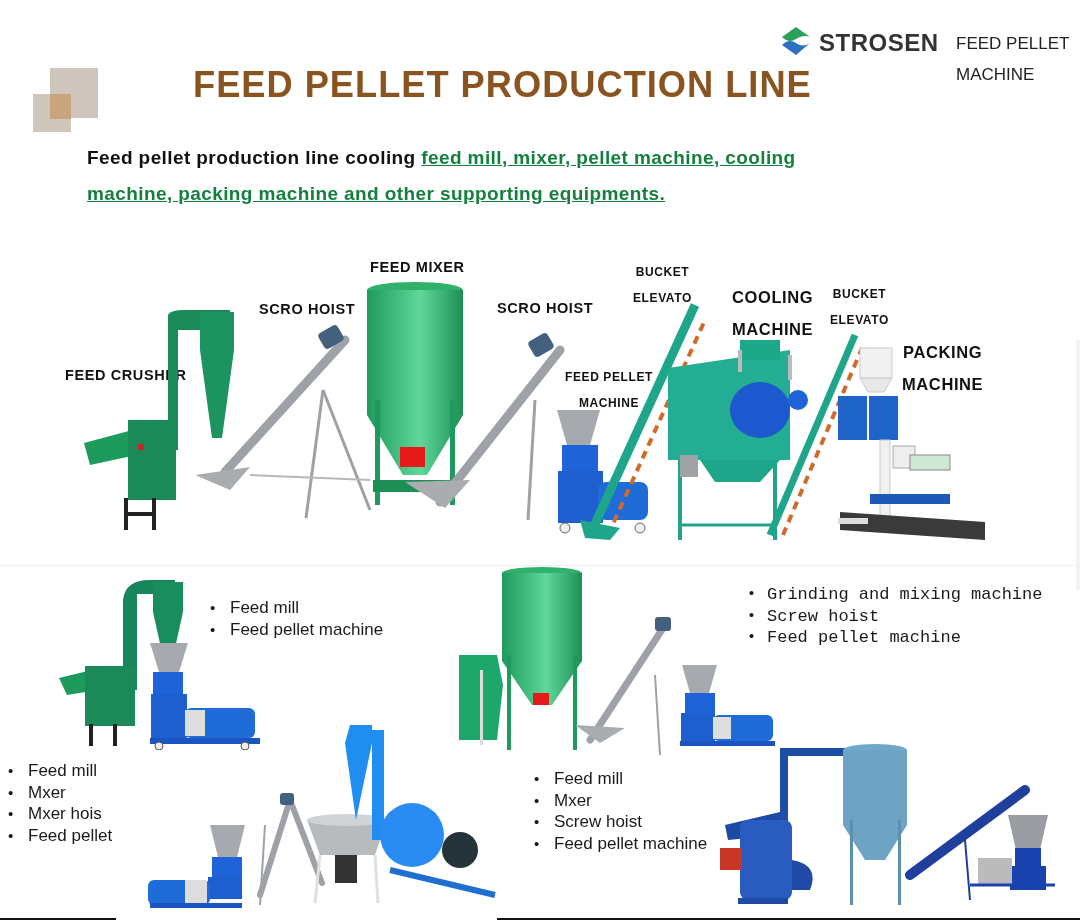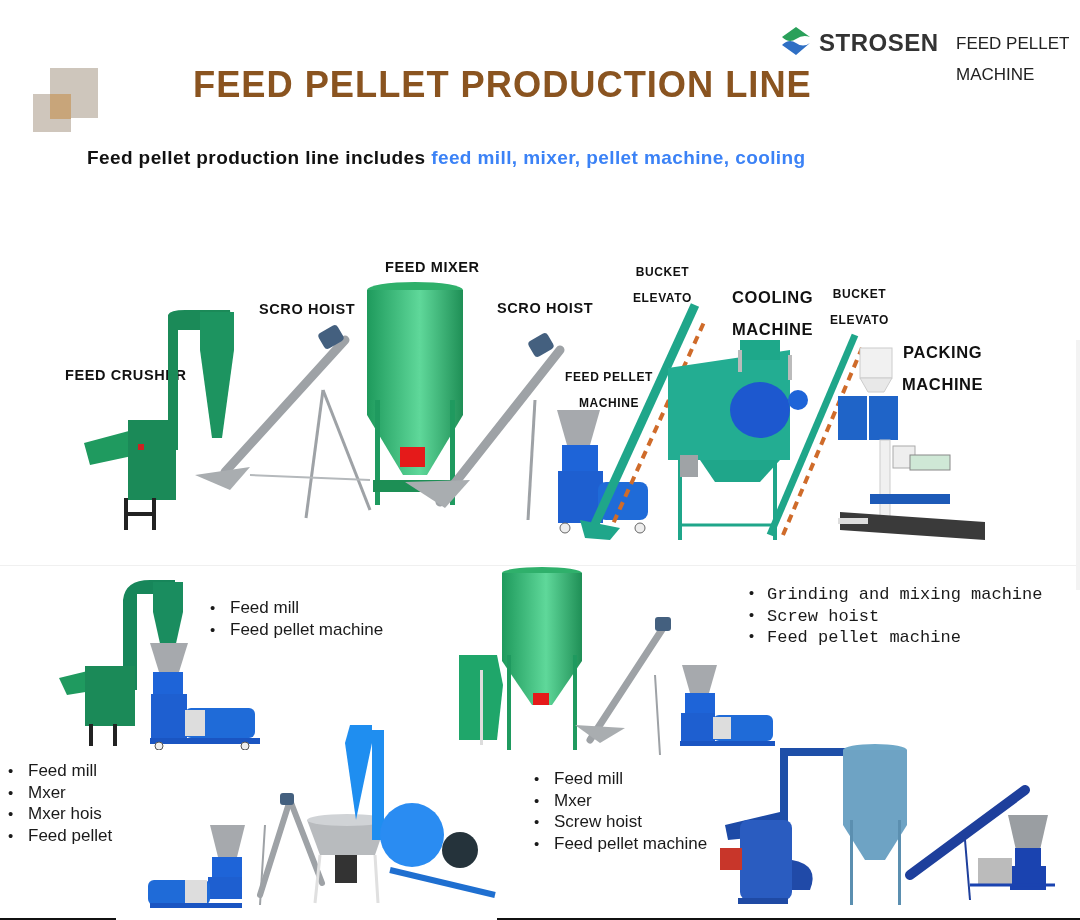--- a/index.html
+++ b/index.html
@@ -13,21 +13,21 @@
   .deco-overlap { left: 50px; top: 94px; width: 21px; height: 25px; background: #c8a57a; }
   .main-title { left: 193px; top: 64px; font-family: "Liberation Sans", sans-serif; font-weight: 700; font-size: 37px; letter-spacing: 1px; color: #8a5420; transform: scaleX(0.98); transform-origin: left; }
 
   .logo { left: 779px; top: 26px; height: 34px; display: flex; align-items: center; }
   .logo svg { width: 34px; height: 34px; }
   .logo-text { font-weight: 700; font-size: 24px; color: #333333; letter-spacing: 0.5px; margin-left: 6px; }
   .logo-sub { left: 956px; top: 28px; font-size: 17px; line-height: 31px; color: #222; }
 
   
   .intro { left: 87px; top: 140px; width: 860px; font-weight: 700; font-size: 19px; line-height: 36px; letter-spacing: 0.4px; }
-  .intro .red { color: #3b82f6; }
+  .intro .red { color: #15803d; text-decoration: underline; }
 
   
   .lbl { font-weight: 700; font-size: 14.5px; letter-spacing: 0.6px; color: #111; text-align: center; line-height: 1.2; }
   .lbl-lg { font-size: 16.5px; line-height: 32px; text-align: center; }
   .lbl-sm { font-size: 12px; line-height: 26px; }
 
   
   .blist { font-size: 17px; line-height: 21.5px; color: #1a1a1a; list-style: none; }
   .blist li { position: relative; padding-left: 22px; white-space: nowrap; }
   .blist li::before { content: "•"; position: absolute; left: 2px; top: 0; font-size: 15px; }
@@ -51,26 +51,27 @@
     </svg>
   </span>
   <span class="logo-text">STROSEN</span>
 </div>
 <div class="abs logo-sub">
   <div>FEED PELLET</div>
   <div>MACHINE</div>
 </div>
 
 <div class="abs intro">
-  <div><span>Feed pellet production line includes </span><span class="red">feed mill, mixer, pellet machine, cooling</span></div>
+  <div><span>Feed pellet production line cooling </span><span class="red">feed mill, mixer, pellet machine, cooling</span></div>
+  <div class="red">machine, packing machine and other supporting equipments.</div>
 </div>
 
 <div class="abs lbl" style="left:38px;top:367px;margin-left:27px;">FEED CRUSHER</div>
 <div class="abs lbl" style="left:259px;top:301px;">SCRO HOIST</div>
-<div class="abs lbl" style="left:385px;top:259px;">FEED MIXER</div>
+<div class="abs lbl" style="left:370px;top:259px;">FEED MIXER</div>
 <div class="abs lbl" style="left:497px;top:300px;">SCRO HOIST</div>
 <div class="abs lbl lbl-sm" style="left:633px;top:259px;">
   <div>BUCKET</div>
   <div>ELEVATO</div>
 </div>
 <div class="abs lbl lbl-sm" style="left:565px;top:364px;">
   <div>FEED PELLET</div>
   <div>MACHINE</div>
 </div>
 <div class="abs lbl lbl-lg" style="left:732px;top:281px;">

